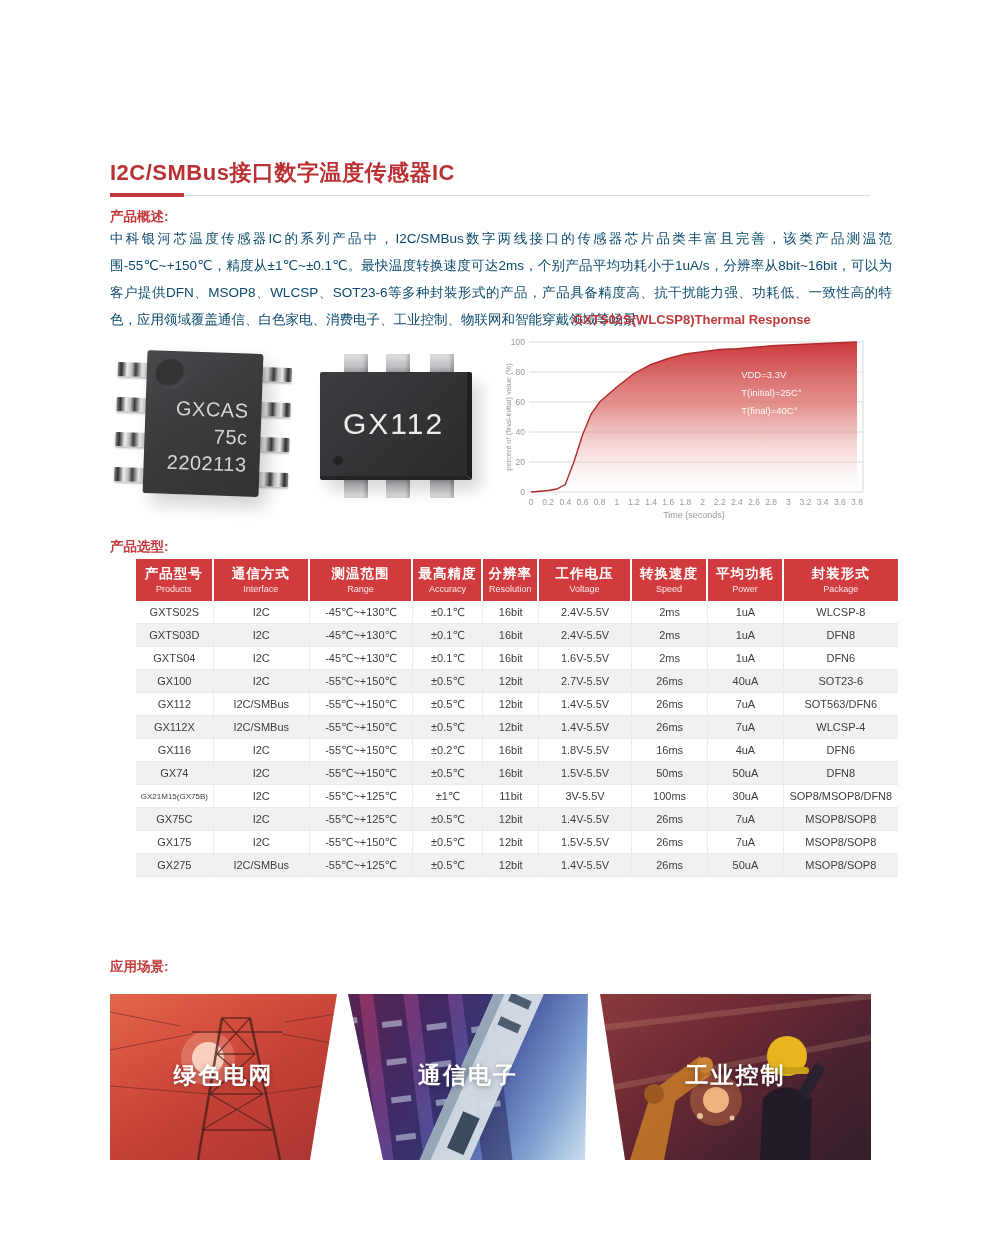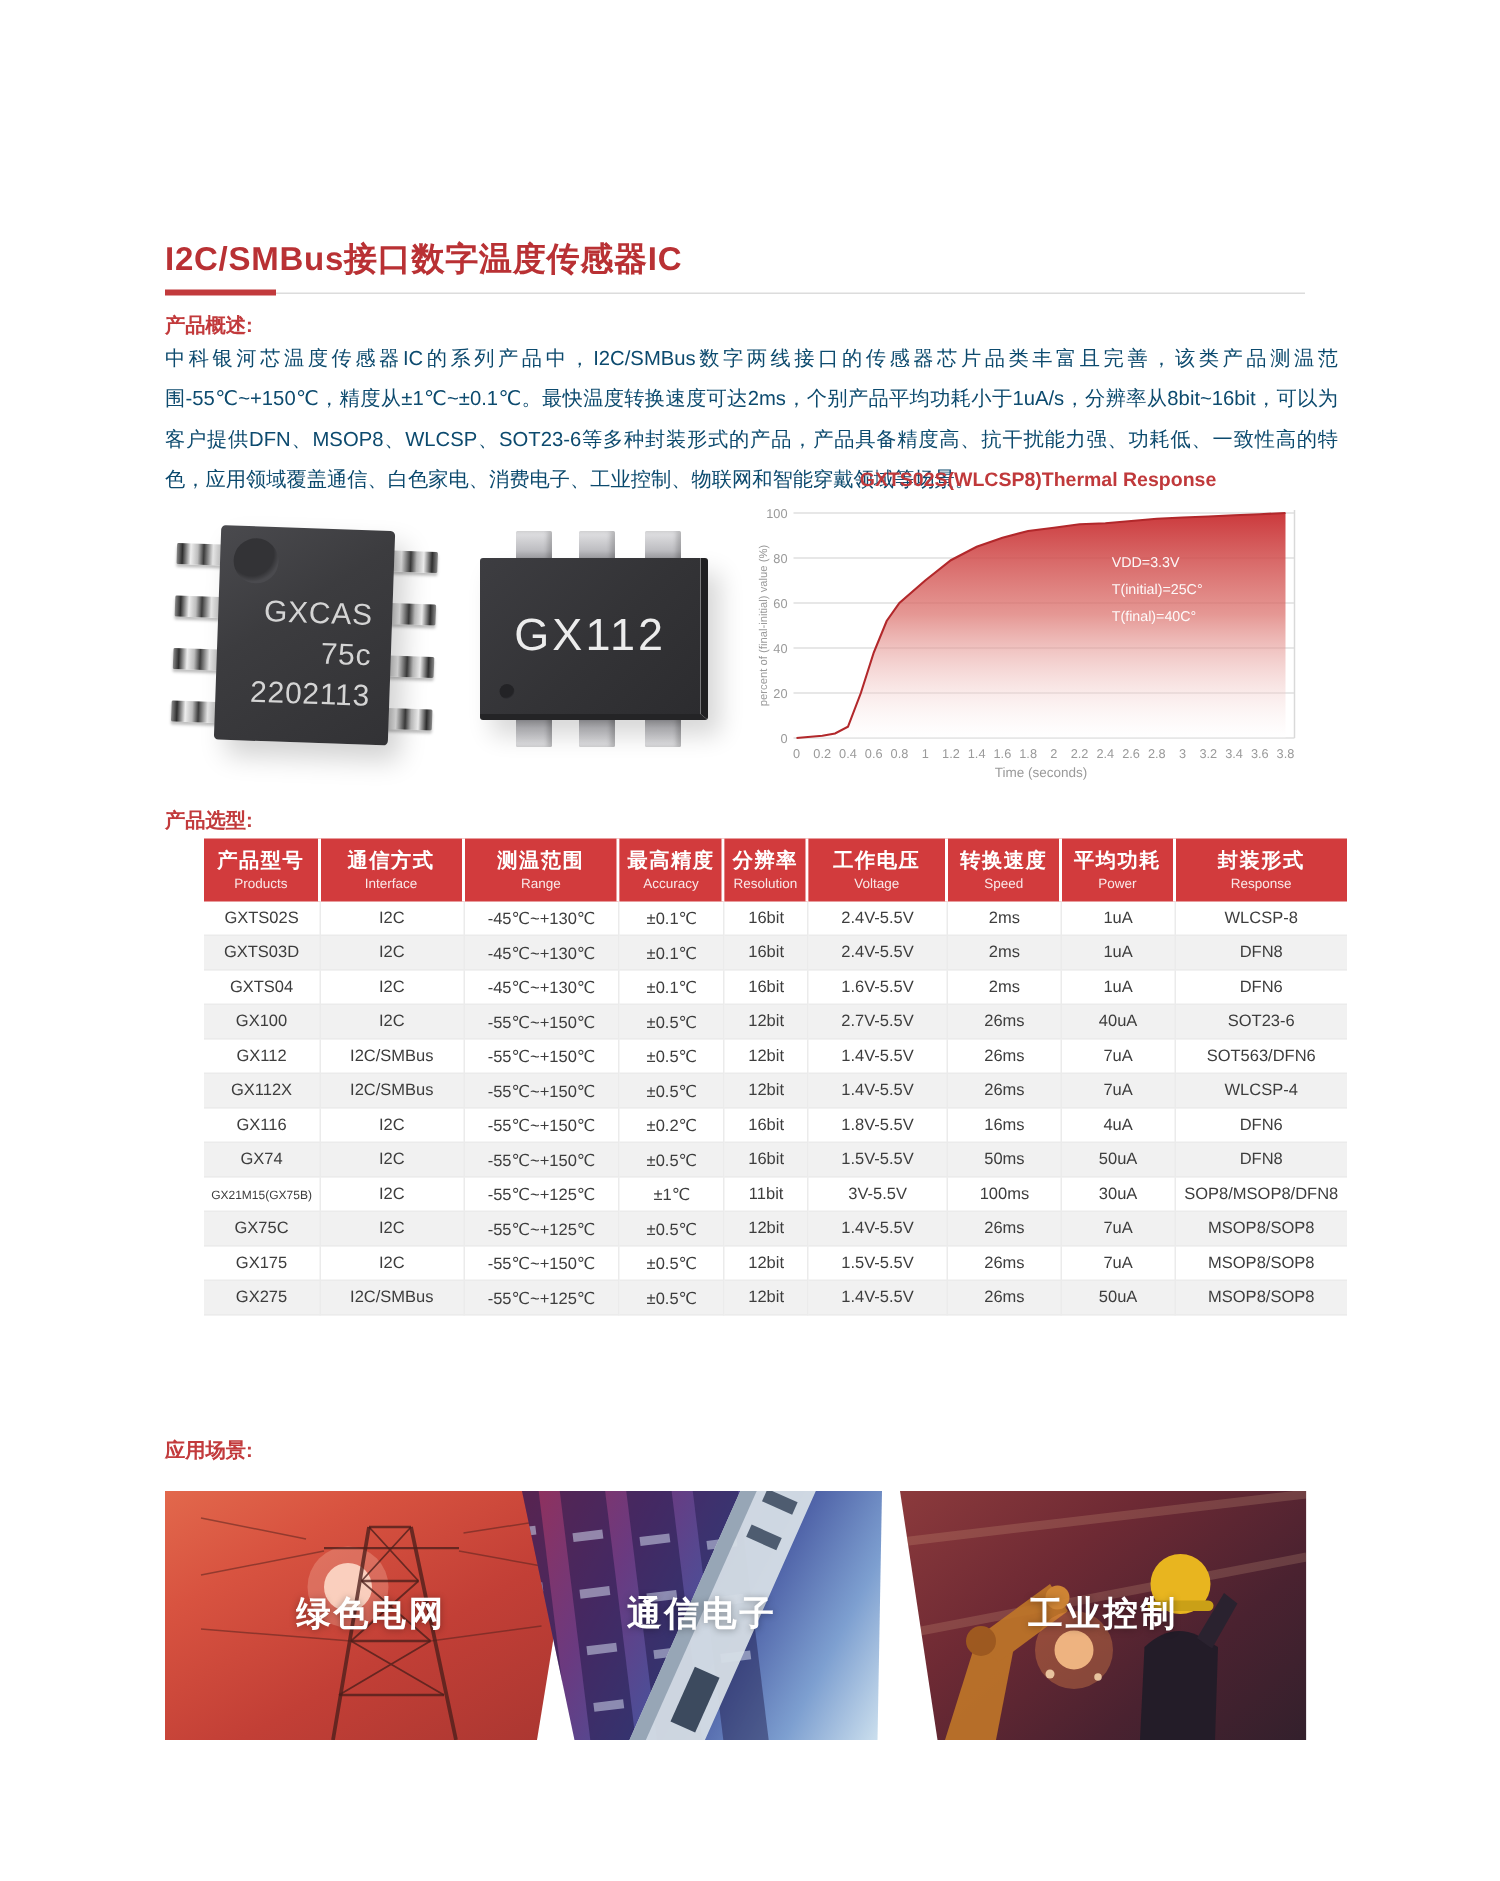--- a/index.html
+++ b/index.html
@@ -64,21 +64,21 @@
   #product-table tbody tr:nth-child(even){background:#f1f1f1;}
   #product-table td.tiny{font-size:8px;}
 
   
   #tiles{position:absolute;left:110px;top:994px;width:761px;height:166px;}
   .tile{position:absolute;top:0;height:166px;overflow:hidden;}
   .tile svg{position:absolute;left:0;top:0;width:100%;height:100%;}
   .tile-label{position:absolute;top:50%;left:50%;transform:translate(-50%,-54%);white-space:nowrap;
     color:#fff;font-size:23px;font-weight:bold;letter-spacing:2px;text-shadow:0 1px 5px rgba(0,0,0,.35);}
   #tile-grid{left:0;width:227px;background:linear-gradient(150deg,#e2684c 0%,#d85340 25%,#c23f36 60%,#a93631 100%);
-    clip-path:polygon(0 0,100% 0,calc(100% - 27px) 100%,0 100%);padding-left:48px;}
+    clip-path:polygon(0 0,100% 0,calc(100% - 27px) 100%,0 100%);}
   #tile-telecom{left:238px;width:240px;background:linear-gradient(118deg,#93305a 0%,#6a3a80 28%,#44549e 55%,#7d9fd0 80%,#cfe2ef 100%);
     clip-path:polygon(0 0,100% 0,calc(100% - 3px) 100%,35px 100%);}
   #tile-industrial{left:490px;width:271px;background:linear-gradient(140deg,#8c3a3c 0%,#6e2a34 35%,#4a2230 70%,#33202c 100%);
     clip-path:polygon(0 0,100% 0,100% 100%,25px 100%);}
 </style>
 </head>
 <body>
 
 <div id="page">
 
@@ -218,21 +218,21 @@
           <th>
             <div class="th-zh">转换速度</div>
             <div class="th-en">Speed</div>
           </th>
           <th>
             <div class="th-zh">平均功耗</div>
             <div class="th-en">Power</div>
           </th>
           <th>
             <div class="th-zh">封装形式</div>
-            <div class="th-en">Response</div>
+            <div class="th-en">Package</div>
           </th>
         </tr>
       </thead>
     <tbody id="pt-body">
         <tr>
           <td>GXTS02S</td>
           <td>I2C</td>
           <td>-45℃~+130℃</td>
           <td>±0.1℃</td>
           <td>16bit</td>

